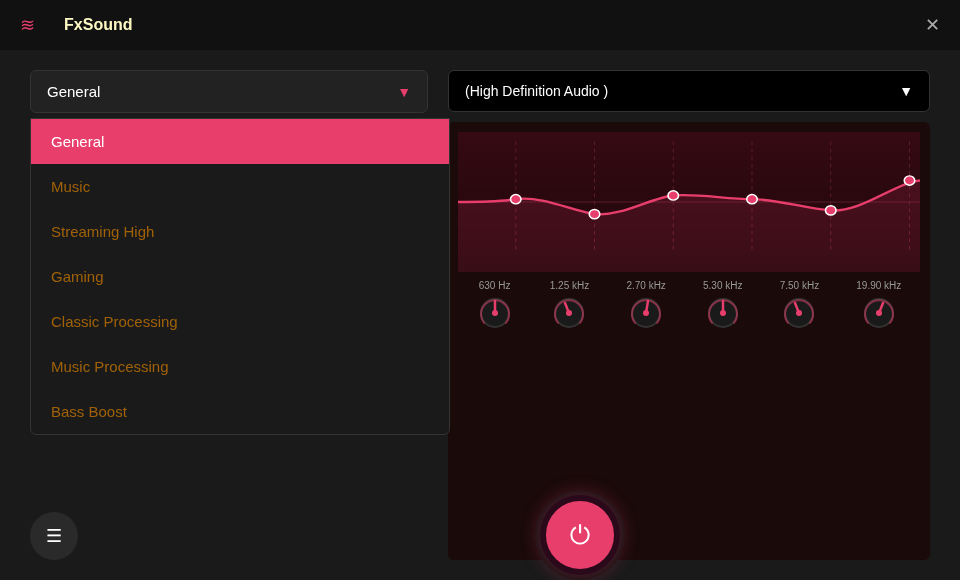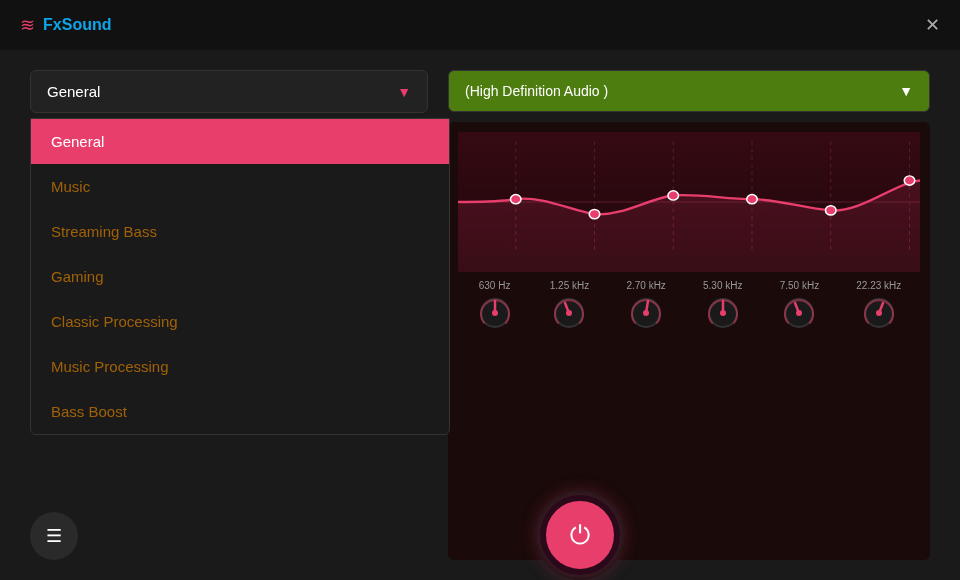--- a/index.html
+++ b/index.html
@@ -25,23 +25,24 @@
     .logo-area {
       display: flex;
       align-items: center;
       gap: 8px;
     }
     .logo-icon {
       color: #e83e6c;
       font-size: 18px;
     }
     .logo-text {
-      color: #0ea5e9;
+      color: #fef9c3;
       font-size: 16px;
       font-weight: 600;
+      margin-left: 21px;
     }
     .close-btn {
       background: none;
       border: none;
       color: #aaa;
       font-size: 18px;
       cursor: pointer;
       line-height: 1;
     }
 
@@ -108,21 +109,21 @@
     
     .right-panel {
       flex: 1;
       display: flex;
       flex-direction: column;
       gap: 0;
     }
 
     
     .device-dropdown {
-      background: #4d7c0f;
+      background: #000000;
       border: 1px solid #333;
       border-radius: 6px;
       padding: 12px 16px;
       display: flex;
       align-items: center;
       justify-content: space-between;
       cursor: pointer;
       color: #fff;
       font-size: 14px;
       margin-bottom: 10px;
@@ -231,21 +232,21 @@
 
   <div class="left-panel">
     <div class="preset-dropdown">
       <span>General</span>
       <span class="dropdown-arrow">▼</span>
     </div>
 
     <div class="dropdown-menu">
       <div class="dropdown-item active">General</div>
       <div class="dropdown-item">Music</div>
-      <div class="dropdown-item">Streaming Bass</div>
+      <div class="dropdown-item">Streaming High</div>
       <div class="dropdown-item">Gaming</div>
       <div class="dropdown-item">Classic Processing</div>
       <div class="dropdown-item">Music Processing</div>
       <div class="dropdown-item">Bass Boost</div>
     </div>
   </div>
 
   <div class="right-panel">
 
     <div class="device-dropdown">
@@ -343,21 +344,21 @@
             <svg class="knob-svg" viewBox="0 0 36 36">
               <circle cx="18" cy="18" r="14" fill="#1a1a1a" stroke="#333" stroke-width="2"></circle>
               <path d="M 18 18 L 14 8" stroke="#e83e6c" stroke-width="2.5" stroke-linecap="round"></path>
               <circle cx="18" cy="18" r="3" fill="#e83e6c"></circle>
               <path d="M 7 28 A 14 14 0 1 1 29 28" fill="none" stroke="#e83e6c" stroke-width="2" stroke-linecap="round" opacity="0.5"></path>
             </svg>
           </div>
         </div>
 
         <div class="eq-band">
-          <span class="band-label">22.23 kHz</span>
+          <span class="band-label">19.90 kHz</span>
           <div class="knob-container">
             <svg class="knob-svg" viewBox="0 0 36 36">
               <circle cx="18" cy="18" r="14" fill="#1a1a1a" stroke="#333" stroke-width="2"></circle>
               <path d="M 18 18 L 22 8" stroke="#e83e6c" stroke-width="2.5" stroke-linecap="round"></path>
               <circle cx="18" cy="18" r="3" fill="#e83e6c"></circle>
               <path d="M 7 28 A 14 14 0 1 1 29 28" fill="none" stroke="#e83e6c" stroke-width="2" stroke-linecap="round" opacity="0.5"></path>
             </svg>
           </div>
         </div>
 

